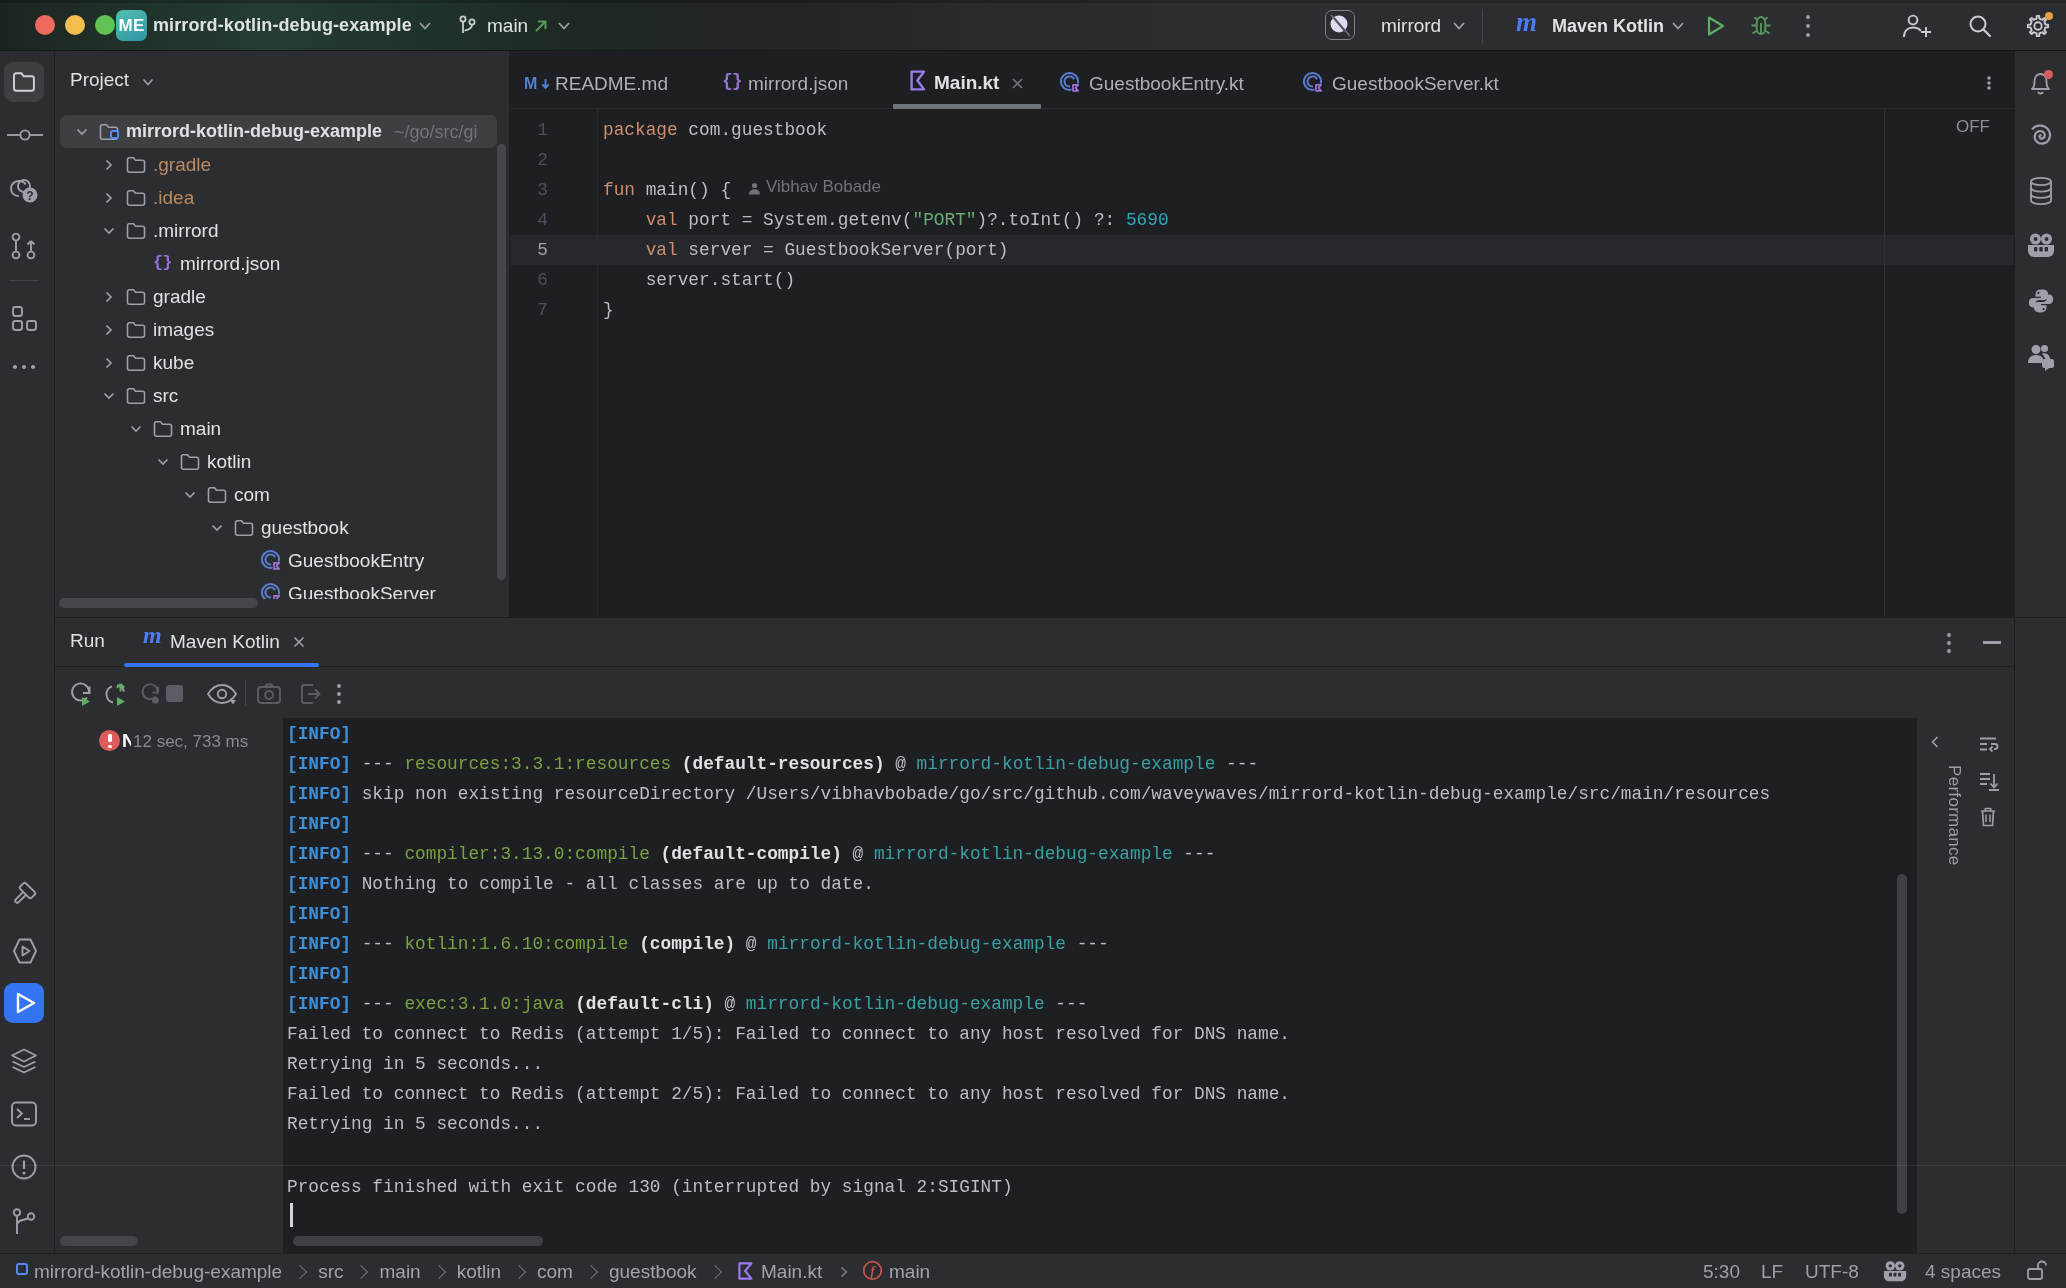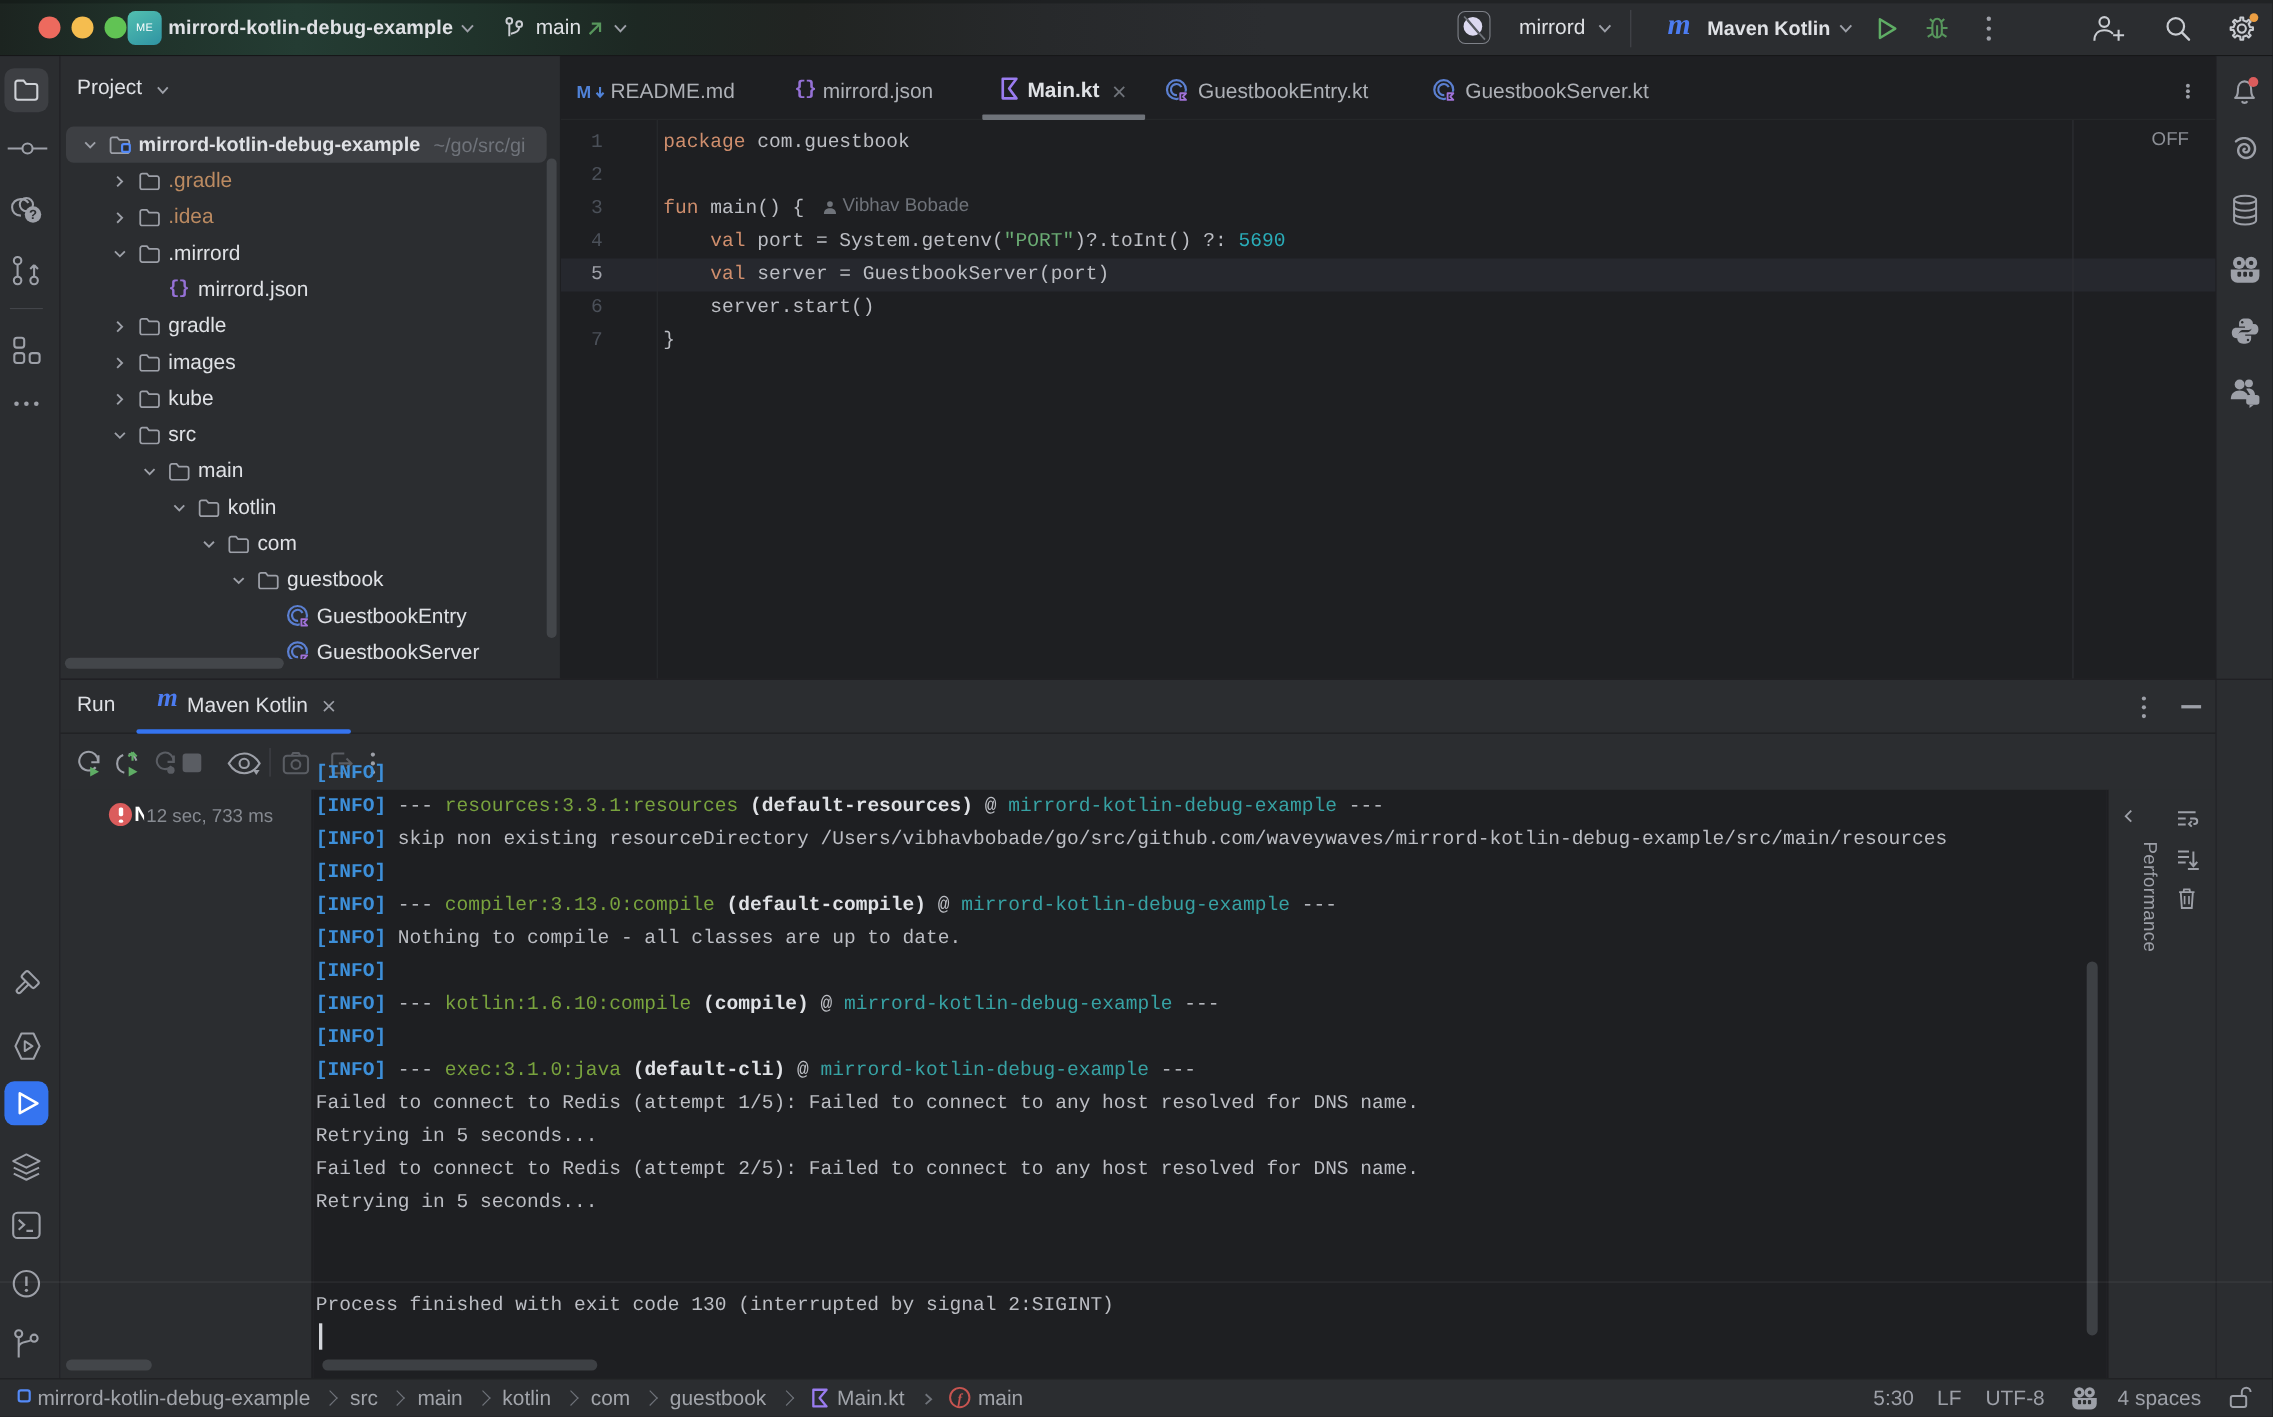--- a/index.html
+++ b/index.html
@@ -9,21 +9,21 @@
   svg{display:block}
 </style>
 </head>
 <body>
 
 <div class="abs" style="left:0;top:0;width:2066px;height:51px;background:linear-gradient(90deg,#1c2420 0px,#20332b 140px,#243c33 270px,#20332b 430px,#1d2823 580px,#212422 730px,#27292b 950px,#2b2d30 1150px,#2b2d30 2066px);border-bottom:1px solid #161718;box-sizing:border-box"></div>
 <div class="abs" style="left:0;top:0;width:2066px;height:3px;background:rgba(8,10,9,0.28)"></div>
 <div class="abs" style="left:35px;top:15px;width:20px;height:20px;border-radius:50%;background:#ed6a5e"></div>
 <div class="abs" style="left:65px;top:15px;width:20px;height:20px;border-radius:50%;background:#f5bd4f"></div>
 <div class="abs" style="left:95px;top:15px;width:20px;height:20px;border-radius:50%;background:#61c354"></div>
-<div class="abs" style="left:116px;top:10px;width:31px;height:31px;border-radius:7px;background:linear-gradient(150deg,#52c0b0,#2f93a3);color:#fff;font-weight:normal;font-size:10px;display:flex;align-items:center;justify-content:center;letter-spacing:0.3px">ME</div>
+<div class="abs" style="left:116px;top:10px;width:31px;height:31px;border-radius:7px;background:linear-gradient(150deg,#52c0b0,#2f93a3);color:#fff;font-weight:bold;font-size:17px;display:flex;align-items:center;justify-content:center;letter-spacing:0.3px">ME</div>
 <div class="abs" style="left:153px;top:15px;font-size:18px;font-weight:bold;color:#dfe1e5;letter-spacing:0.1px">mirrord-kotlin-debug-example</div>
 <svg class="abs" style="left:417px;top:19px" width="16" height="14" viewBox="0 0 16 14">
     <polyline points="3,4 8,9.5 13,4" fill="none" stroke="#9da0a8" stroke-width="1.8"></polyline>
   </svg>
 <svg class="abs" style="left:455px;top:13px" width="24" height="26" viewBox="0 0 24 26">
     <circle cx="8" cy="6" r="2.6" fill="none" stroke="#c9ccd1" stroke-width="1.8"></circle>
     <circle cx="17" cy="9" r="2.6" fill="none" stroke="#c9ccd1" stroke-width="1.8"></circle>
     <path d="M8,8.8 L8,20 M17,11.8 C17,16 13,17 9.5,17.6" fill="none" stroke="#c9ccd1" stroke-width="1.8"></path>
   </svg>
 <div class="abs" style="left:487px;top:15px;font-size:19px;color:#dfe1e5">main</div>
@@ -445,21 +445,21 @@
   </svg>
 <svg class="abs" style="left:1977px;top:770px" width="22" height="22" viewBox="0 0 22 22">
     <path d="M3,4 h10 M3,9 h10 M3,14 h7" stroke="#9da0a8" stroke-width="1.8"></path>
     <path d="M17,4 L17,17 M13.5,13.5 L17,17.5 L20.5,13.5 M12,20 h10" fill="none" stroke="#9da0a8" stroke-width="1.8"></path>
   </svg>
 <svg class="abs" style="left:1978px;top:806px" width="20" height="22" viewBox="0 0 20 22">
     <path d="M3,5 h14 M7,5 L7.5,2.5 h5 L13,5 M4.5,5 L5.5,19.5 h9 L15.5,5" fill="none" stroke="#9da0a8" stroke-width="1.7"></path>
     <path d="M8,8.5 L8,16 M12,8.5 L12,16" stroke="#9da0a8" stroke-width="1.5"></path>
   </svg>
 <div class="abs" style="left:1897px;top:874px;width:10px;height:340px;background:rgba(88,91,97,0.55);border-radius:5px"></div>
-<div class="abs mono" style="left:287px;top:688px;font-size:17.8px;line-height:30px;white-space:pre;color:#bcbec4"><span style="color:#3d8fd9;font-weight:bold">[INFO]</span>
+<div class="abs mono" style="left:287px;top:719px;font-size:17.8px;line-height:30px;white-space:pre;color:#bcbec4"><span style="color:#3d8fd9;font-weight:bold">[INFO]</span>
 <span style="color:#3d8fd9;font-weight:bold">[INFO]</span> --- <span style="color:#79a33e">resources:3.3.1:resources</span> <span style="color:#dfe1e5;font-weight:bold">(default-resources)</span> @ <span style="color:#37a2a4">mirrord-kotlin-debug-example</span> ---
 <span style="color:#3d8fd9;font-weight:bold">[INFO]</span> skip non existing resourceDirectory /Users/vibhavbobade/go/src/github.com/waveywaves/mirrord-kotlin-debug-example/src/main/resources
 <span style="color:#3d8fd9;font-weight:bold">[INFO]</span>
 <span style="color:#3d8fd9;font-weight:bold">[INFO]</span> --- <span style="color:#79a33e">compiler:3.13.0:compile</span> <span style="color:#dfe1e5;font-weight:bold">(default-compile)</span> @ <span style="color:#37a2a4">mirrord-kotlin-debug-example</span> ---
 <span style="color:#3d8fd9;font-weight:bold">[INFO]</span> Nothing to compile - all classes are up to date.
 <span style="color:#3d8fd9;font-weight:bold">[INFO]</span>
 <span style="color:#3d8fd9;font-weight:bold">[INFO]</span> --- <span style="color:#79a33e">kotlin:1.6.10:compile</span> <span style="color:#dfe1e5;font-weight:bold">(compile)</span> @ <span style="color:#37a2a4">mirrord-kotlin-debug-example</span> ---
 <span style="color:#3d8fd9;font-weight:bold">[INFO]</span>
 <span style="color:#3d8fd9;font-weight:bold">[INFO]</span> --- <span style="color:#79a33e">exec:3.1.0:java</span> <span style="color:#dfe1e5;font-weight:bold">(default-cli)</span> @ <span style="color:#37a2a4">mirrord-kotlin-debug-example</span> ---
 Failed to connect to Redis (attempt 1/5): Failed to connect to any host resolved for DNS name.

